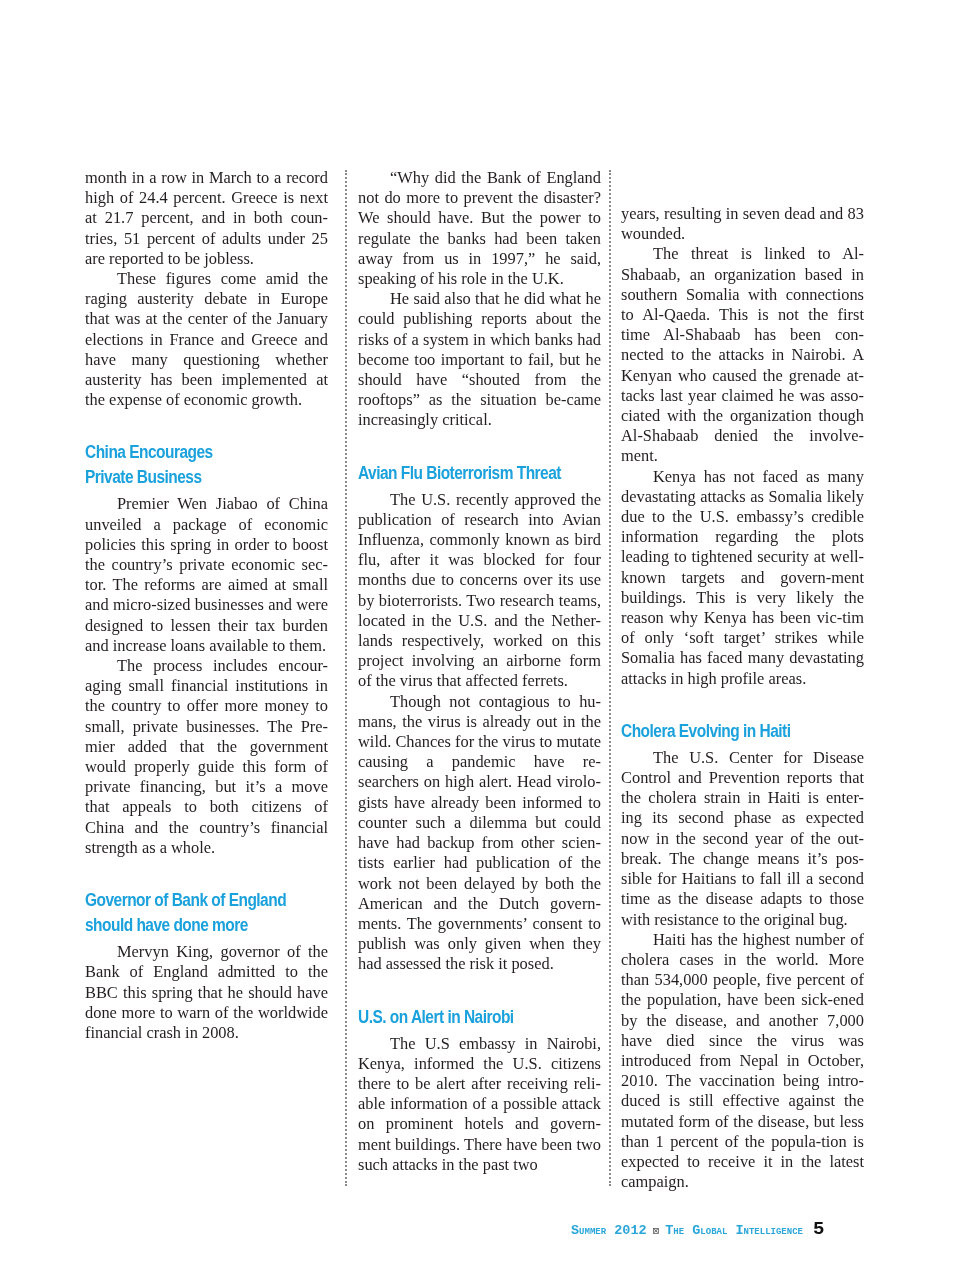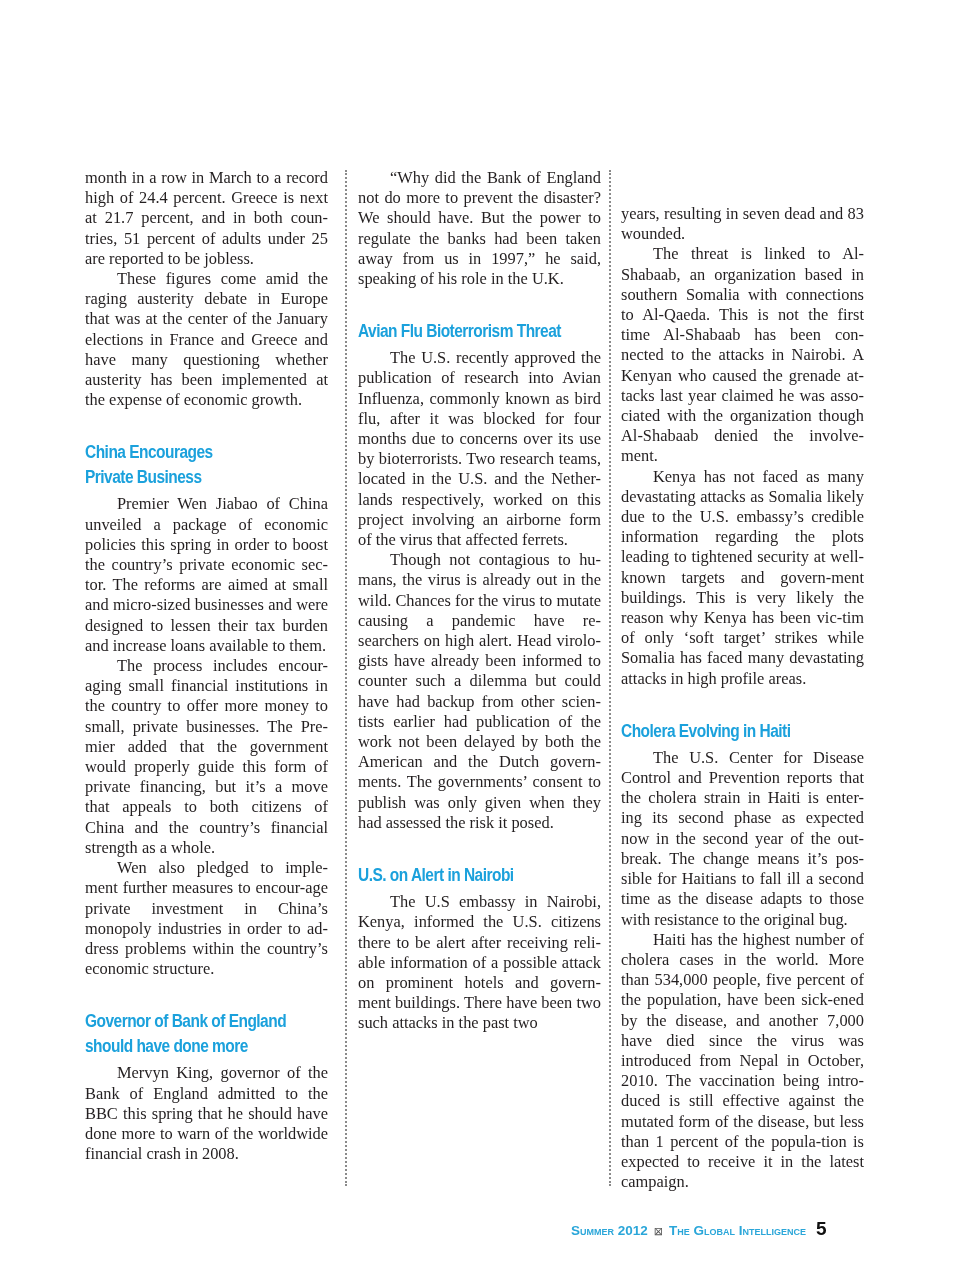--- a/index.html
+++ b/index.html
@@ -40,21 +40,21 @@
     height: 1016px;
     width: 0;
     border-left: 2px dotted #8a8a8a;
   }
   .rule1 { left: 345px; }
   .rule2 { left: 609px; }
   .footer {
     position: absolute;
     top: 1218px;
     left: 571px;
-    font-family: Liberation Sans, sans-serif;
+    font-family: Liberation Mono, monospace;
     font-weight: bold;
     font-variant: small-caps;
     color: #2aa6d9;
     font-size: 13.5px;
     white-space: nowrap;
   }
   .footer .sep { color: #555; font-weight: normal; margin: 0 6px; font-size: 11px; }
   .footer .pagenum { color: #111; font-size: 19px; margin-left: 10px; font-variant: normal; }
 </style>
 </head>
@@ -64,30 +64,30 @@
 
   <div class="col col1">
       <p>month in a row in March to a record high of 24.4 percent. Greece is next at 21.7 percent, and in both coun-tries, 51 percent of adults under 25 are reported to be jobless.</p>
       <p class="indent">These figures come amid the raging austerity debate in Europe that was at the center of the January elections in France and Greece and have many questioning whether austerity has been implemented at the expense of economic growth.</p>
       <h2 style="margin-top: 30px; margin-bottom: 4px;">
         <div>China Encourages</div>
         <div>Private Business</div>
       </h2>
       <p class="indent">Premier Wen Jiabao of China unveiled a package of economic policies this spring in order to boost the country’s private economic sec-tor. The reforms are aimed at small and micro-sized businesses and were designed to lessen their tax burden and increase loans available to them.</p>
       <p class="indent">The process includes encour-aging small financial institutions in the country to offer more money to small, private businesses. The Pre-mier added that the government would properly guide this form of private financing, but it’s a move that appeals to both citizens of China and the country’s financial strength as a whole.</p>
-      <p class="indent">Wen also pledged to imple-ment further measures to encour-age private investment in China’s monopoly industries in order to ad-dress problems within the country’s economic structure.</p>
       <h2 style="margin-top: 30px; margin-bottom: 4px;">
         <div>Governor of Bank of England</div>
         <div>should have done more</div>
       </h2>
       <p class="indent">Mervyn King, governor of the Bank of England admitted to the BBC this spring that he should have done more to warn of the worldwide financial crash in 2008.</p>
     </div>
   <div class="rule rule1"></div>
   <div class="col col2">
       <p class="indent">“Why did the Bank of England not do more to prevent the disaster? We should have. But the power to regulate the banks had been taken away from us in 1997,” he said, speaking of his role in the U.K.</p>
+      <p class="indent">He said also that he did what he could publishing reports about the risks of a system in which banks had become too important to fail, but he should have “shouted from the rooftops” as the situation be-came increasingly critical.</p>
       <h2 style="margin-top: 30px; margin-bottom: 4px;">
         <div>Avian Flu Bioterrorism Threat</div>
       </h2>
       <p class="indent">The U.S. recently approved the publication of research into Avian Influenza, commonly known as bird flu, after it was blocked for four months due to concerns over its use by bioterrorists. Two research teams, located in the U.S. and the Nether-lands respectively, worked on this project involving an airborne form of the virus that affected ferrets.</p>
       <p class="indent">Though not contagious to hu-mans, the virus is already out in the wild. Chances for the virus to mutate causing a pandemic have re-searchers on high alert. Head virolo-gists have already been informed to counter such a dilemma but could have had backup from other scien-tists earlier had publication of the work not been delayed by both the American and the Dutch govern-ments. The governments’ consent to publish was only given when they had assessed the risk it posed.</p>
       <h2 style="margin-top: 30px; margin-bottom: 4px;">
         <div>U.S. on Alert in Nairobi</div>
       </h2>
       <p class="indent">The U.S embassy in Nairobi, Kenya, informed the U.S. citizens there to be alert after receiving reli-able information of a possible attack on prominent hotels and govern-ment buildings. There have been two such attacks in the past two</p>
     </div>

